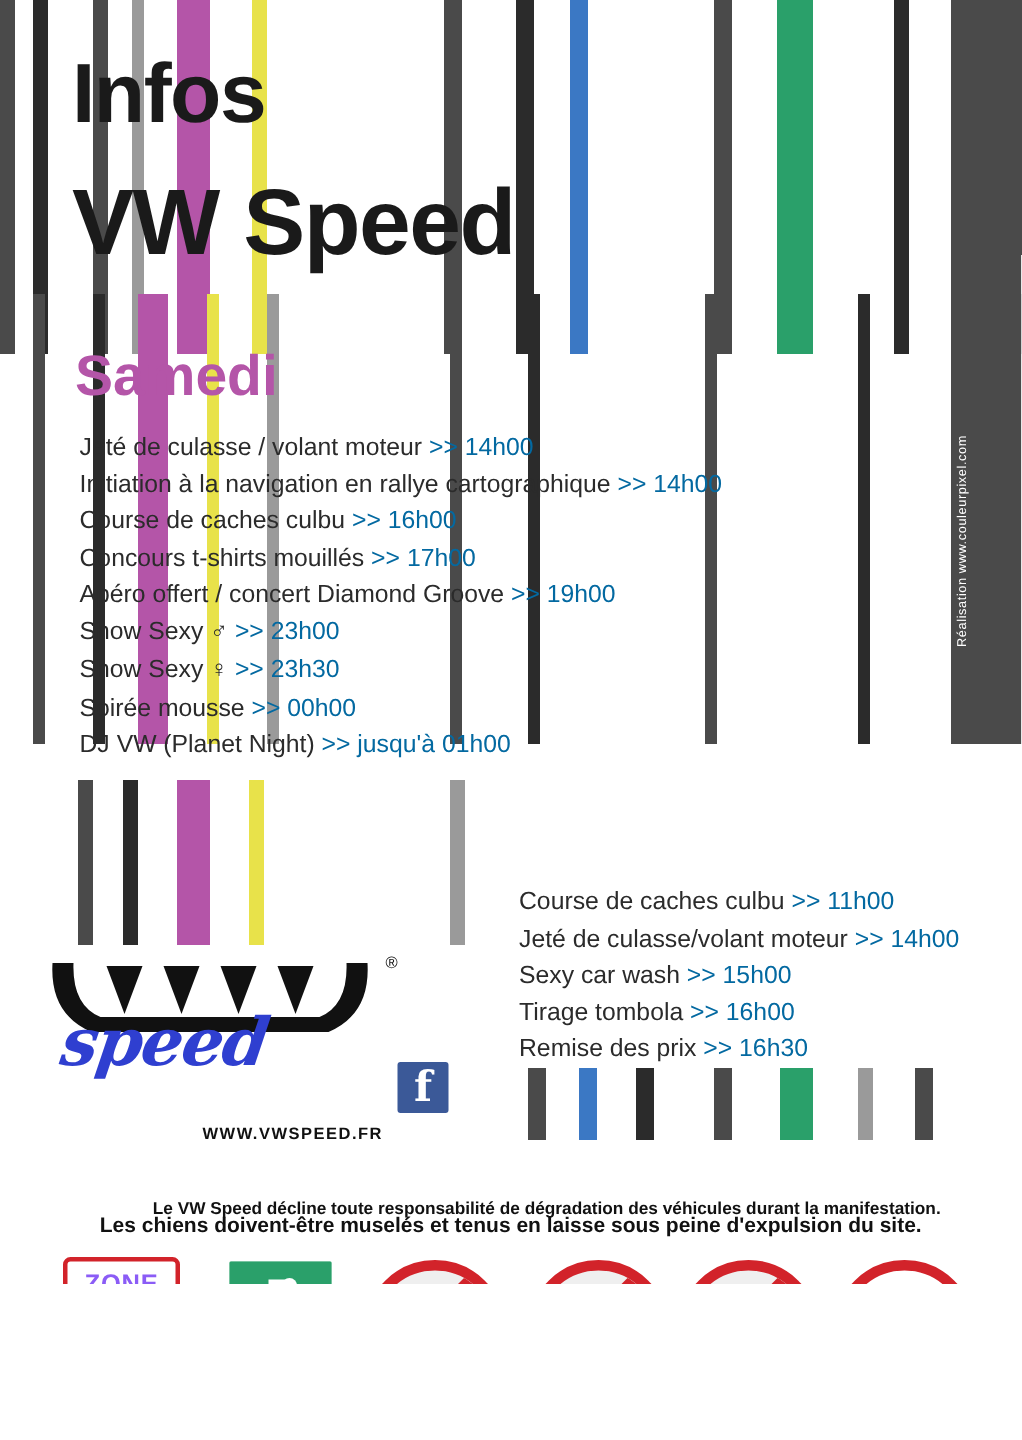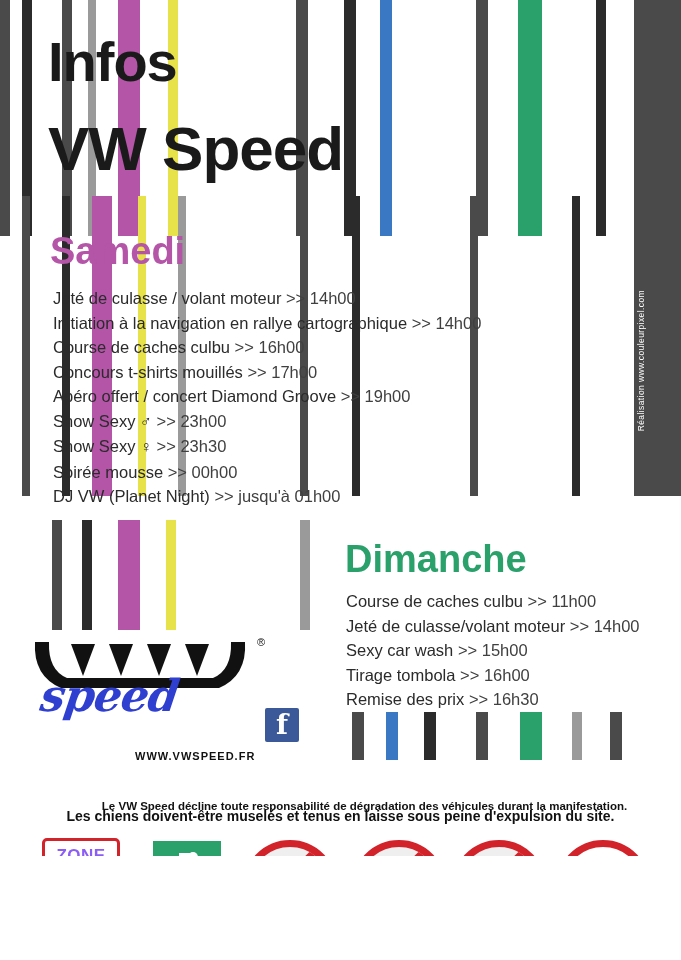--- a/index.html
+++ b/index.html
@@ -88,21 +88,21 @@
     top: 589px;
     width: 330px;
   }
   .schedule li {
     font-size: 16.5px;
     color: #2b2b2b;
     line-height: 24.5px;
     white-space: nowrap;
   }
   .ev-label { color: #2b2b2b; }
-  .ev-time  { color: #404040; }
+  .ev-time  { color: #0369a1; }
   .sym { font-size: 16px; color: #2b2b2b; }
 
   
   .credit {
     position: absolute;
     left: 636px;
     top: 290px;
     font-size: 8.5px;
     color: #ffffff;
     letter-spacing: .4px;
@@ -372,21 +372,20 @@
       <li><span class="ev-label">Initiation à la navigation en rallye cartographique</span><span class="ev-time"> &gt;&gt; 14h00</span></li>
       <li><span class="ev-label">Course de caches culbu</span><span class="ev-time"> &gt;&gt; 16h00</span></li>
       <li><span class="ev-label">Concours t-shirts mouillés</span><span class="ev-time"> &gt;&gt; 17h00</span></li>
       <li><span class="ev-label">Apéro offert / concert Diamond Groove</span><span class="ev-time"> &gt;&gt; 19h00</span></li>
       <li><span class="ev-label">Show Sexy</span><span class="sym"> ♂</span><span class="ev-time"> &gt;&gt; 23h00</span></li>
       <li><span class="ev-label">Show Sexy</span><span class="sym"> ♀</span><span class="ev-time"> &gt;&gt; 23h30</span></li>
       <li><span class="ev-label">Soirée mousse</span><span class="ev-time"> &gt;&gt; 00h00</span></li>
       <li><span class="ev-label">DJ VW (Planet Night)</span><span class="ev-time"> &gt;&gt; jusqu'à 01h00</span></li>
     </ul>
 
-  <div class="day-dimanche">Dimanche</div>
   <ul class="schedule" id="dimanche-list">
       <li><span class="ev-label">Course de caches culbu</span><span class="ev-time"> &gt;&gt; 11h00</span></li>
       <li><span class="ev-label">Jeté de culasse/volant moteur</span><span class="ev-time"> &gt;&gt; 14h00</span></li>
       <li><span class="ev-label">Sexy car wash</span><span class="ev-time"> &gt;&gt; 15h00</span></li>
       <li><span class="ev-label">Tirage tombola</span><span class="ev-time"> &gt;&gt; 16h00</span></li>
       <li><span class="ev-label">Remise des prix</span><span class="ev-time"> &gt;&gt; 16h30</span></li>
     </ul>
 
   <div id="logo-block">
     <svg class="logo-w" viewBox="0 0 218 58">

